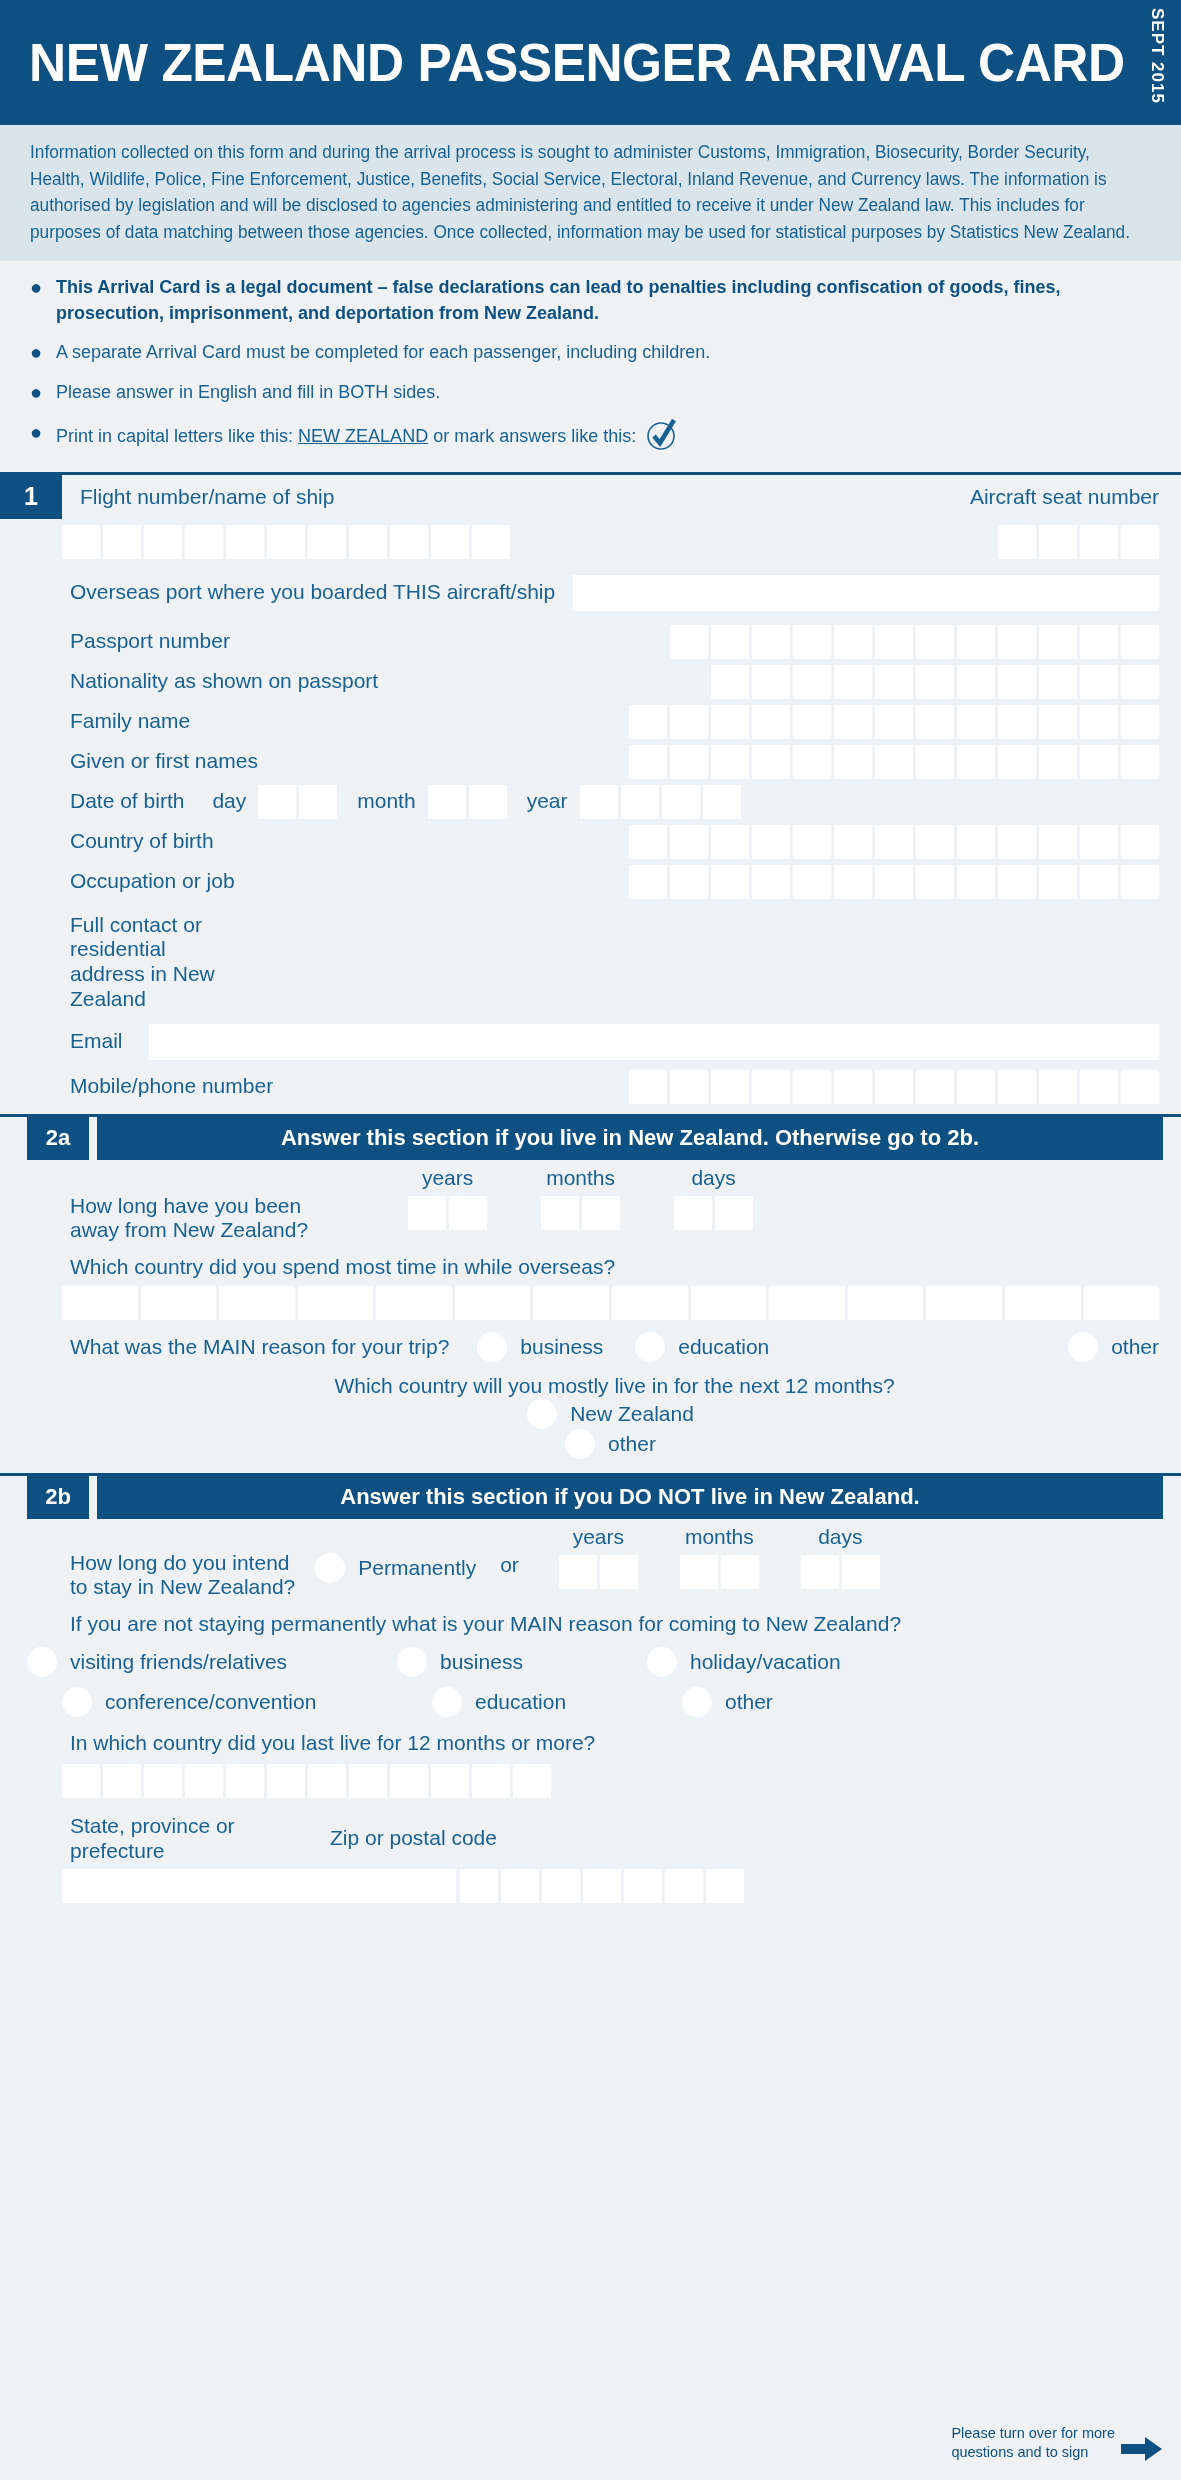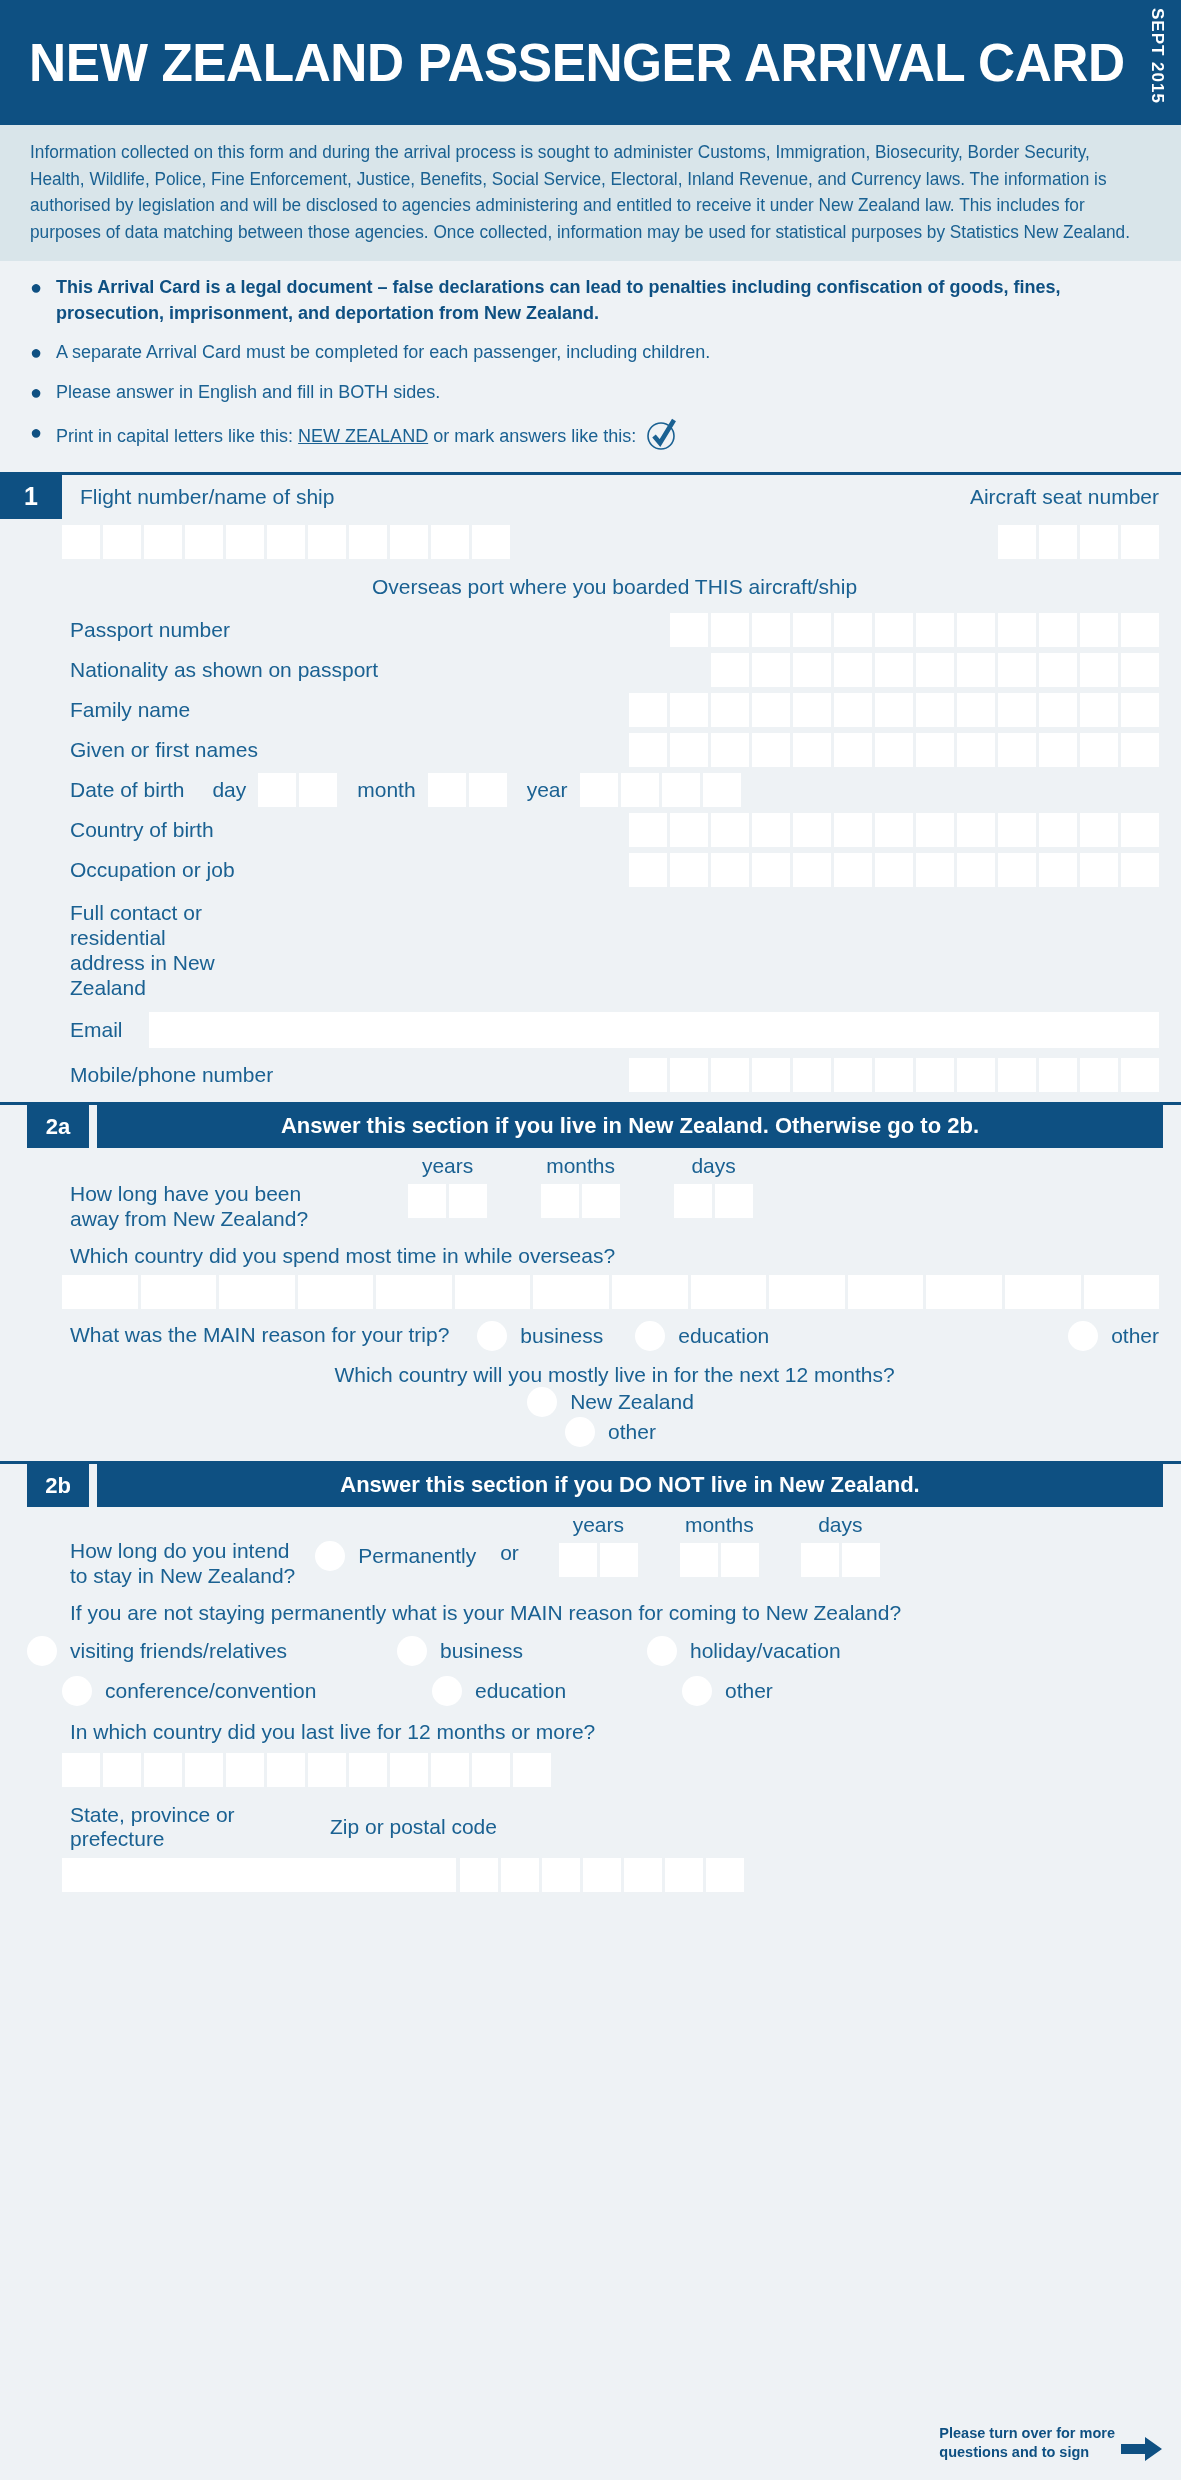--- a/index.html
+++ b/index.html
@@ -199,21 +199,21 @@
     color: #1a6192;
     font-size: 21px;
     text-align: center;
   }
   .footer-note {
     position: absolute;
     right: 18px;
     bottom: 18px;
     color: #0e5082;
     font-size: 14.5px;
-    font-weight: bold;
+    font-weight: normal;
     line-height: 1.3;
     text-align: left;
     display: flex;
     align-items: flex-end;
     gap: 6px;
   }
   .arrow-ico { width: 42px; height: 26px; flex: 0 0 42px; }
 </style>
 </head>
 <body>
@@ -288,21 +288,21 @@
         </div>
       <div class="spacer"></div>
       <div class="boxes">
           <div class="box"></div>
           <div class="box"></div>
           <div class="box"></div>
           <div class="box"></div>
         </div>
     </div>
 
-    <div class="row" style="margin-top:16px; margin-bottom:14px;flex-direction:column;">
+    <div class="row" style="margin-top:16px; margin-bottom:14px;">
       <span class="row-label">Overseas port where you boarded THIS aircraft/ship</span>
       <div style="width:18px;"></div>
       <div class="wide-box"></div>
     </div>
 
     <div>
       <div class="row">
         <span class="row-label">Passport number</span>
         <div class="spacer"></div>
         <div class="boxes">

